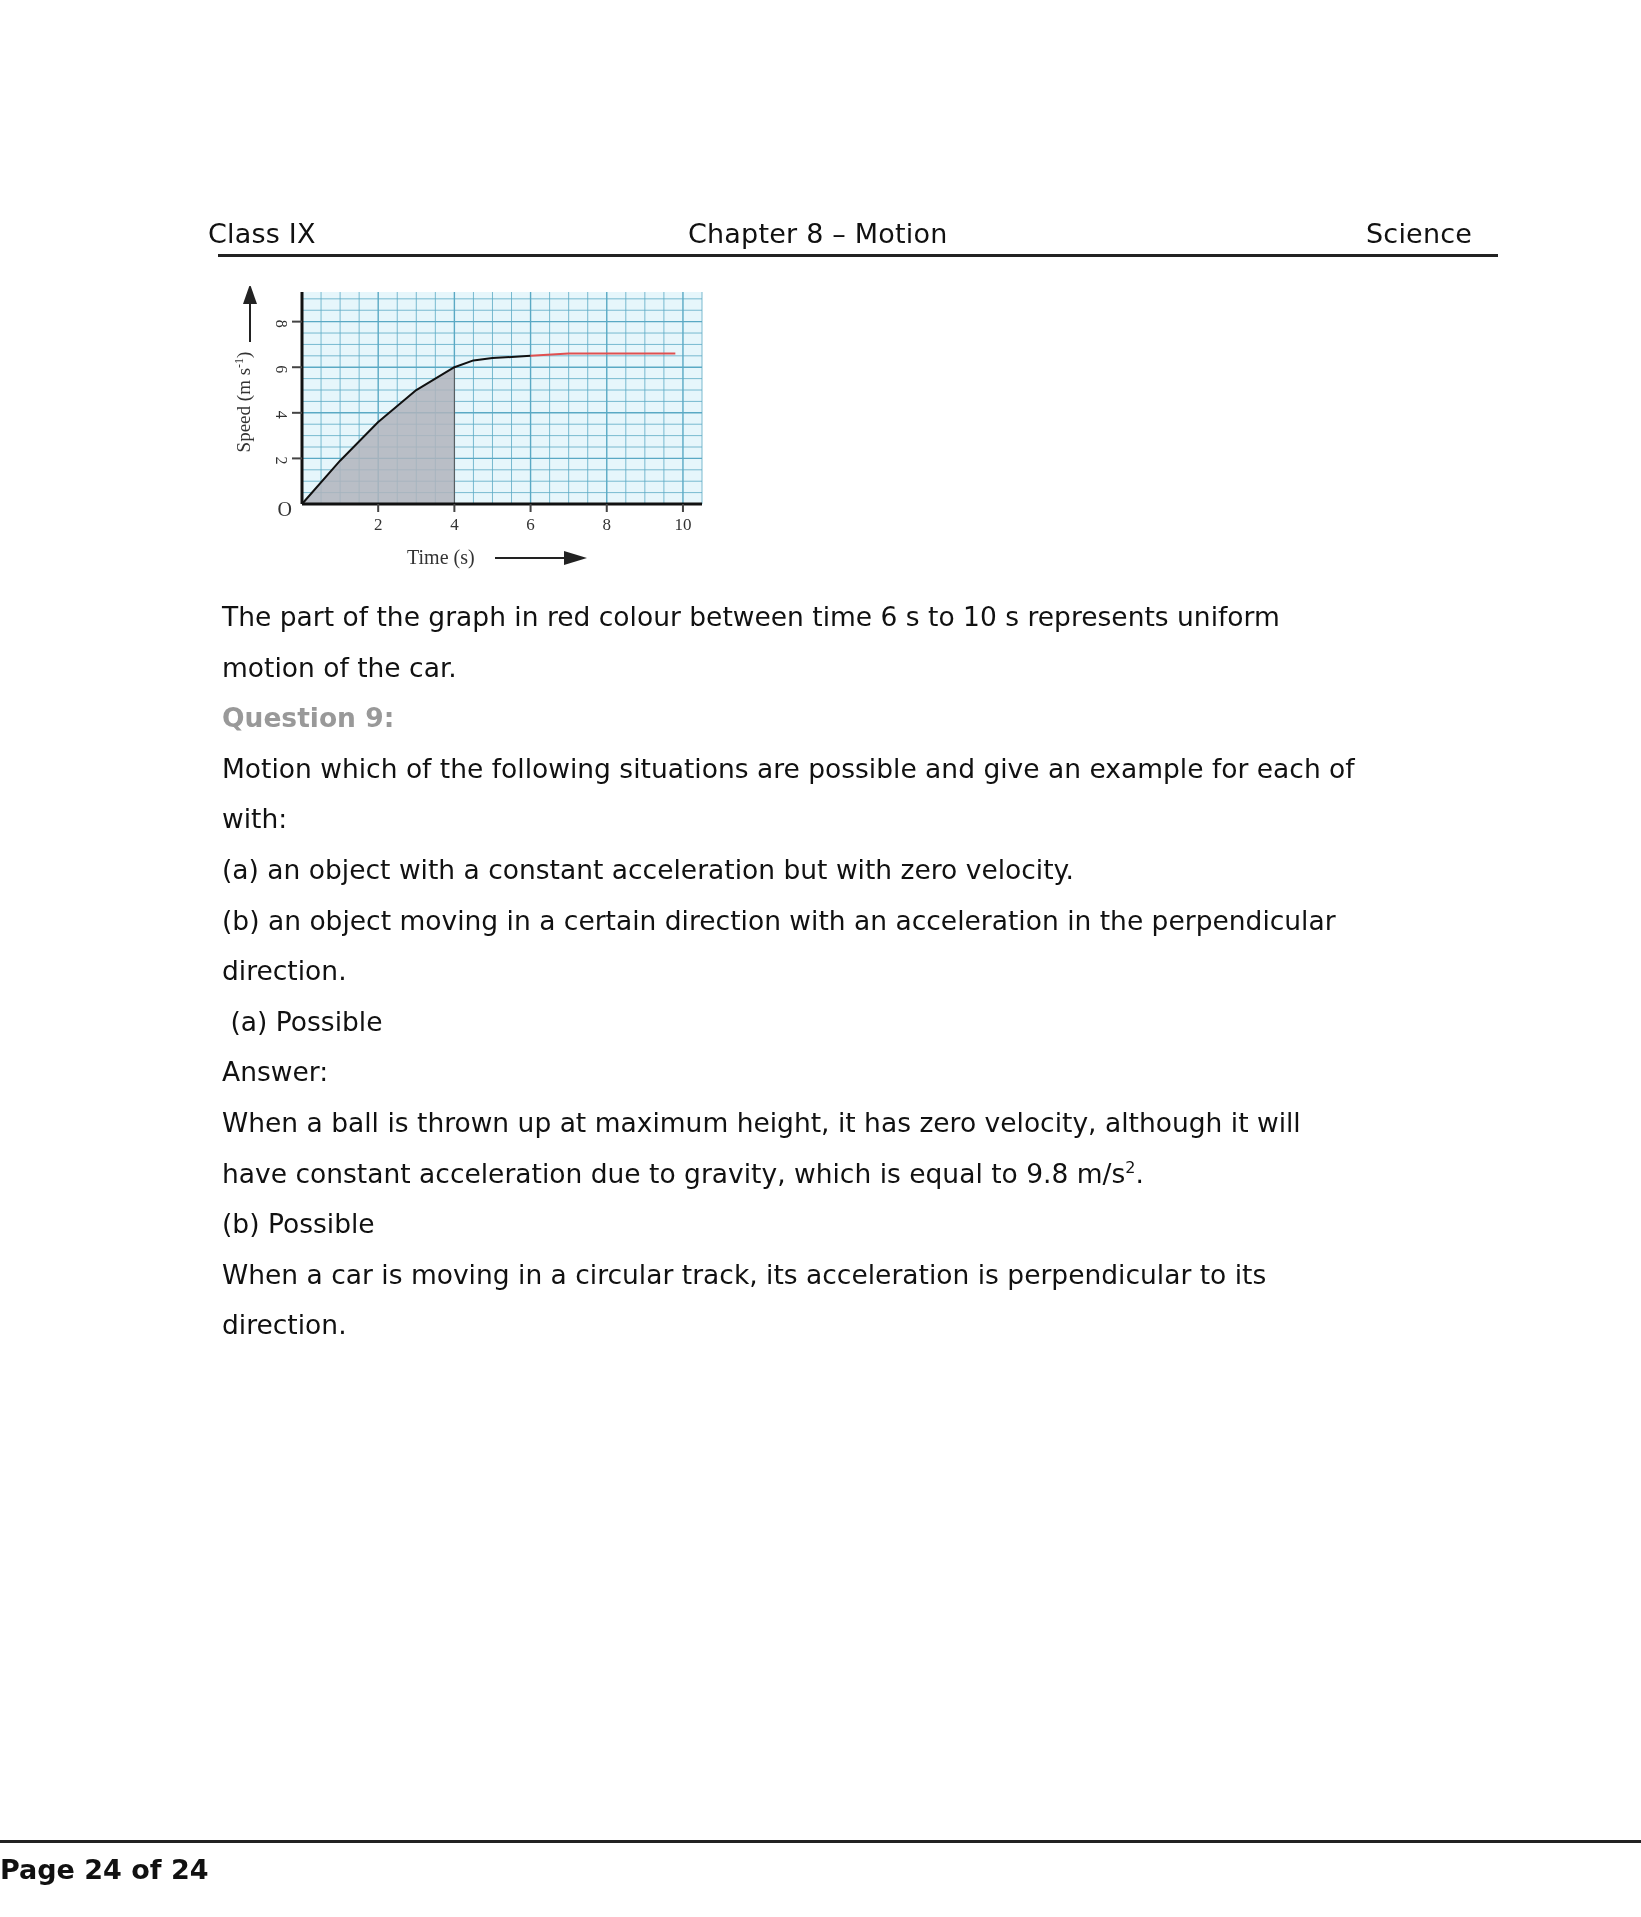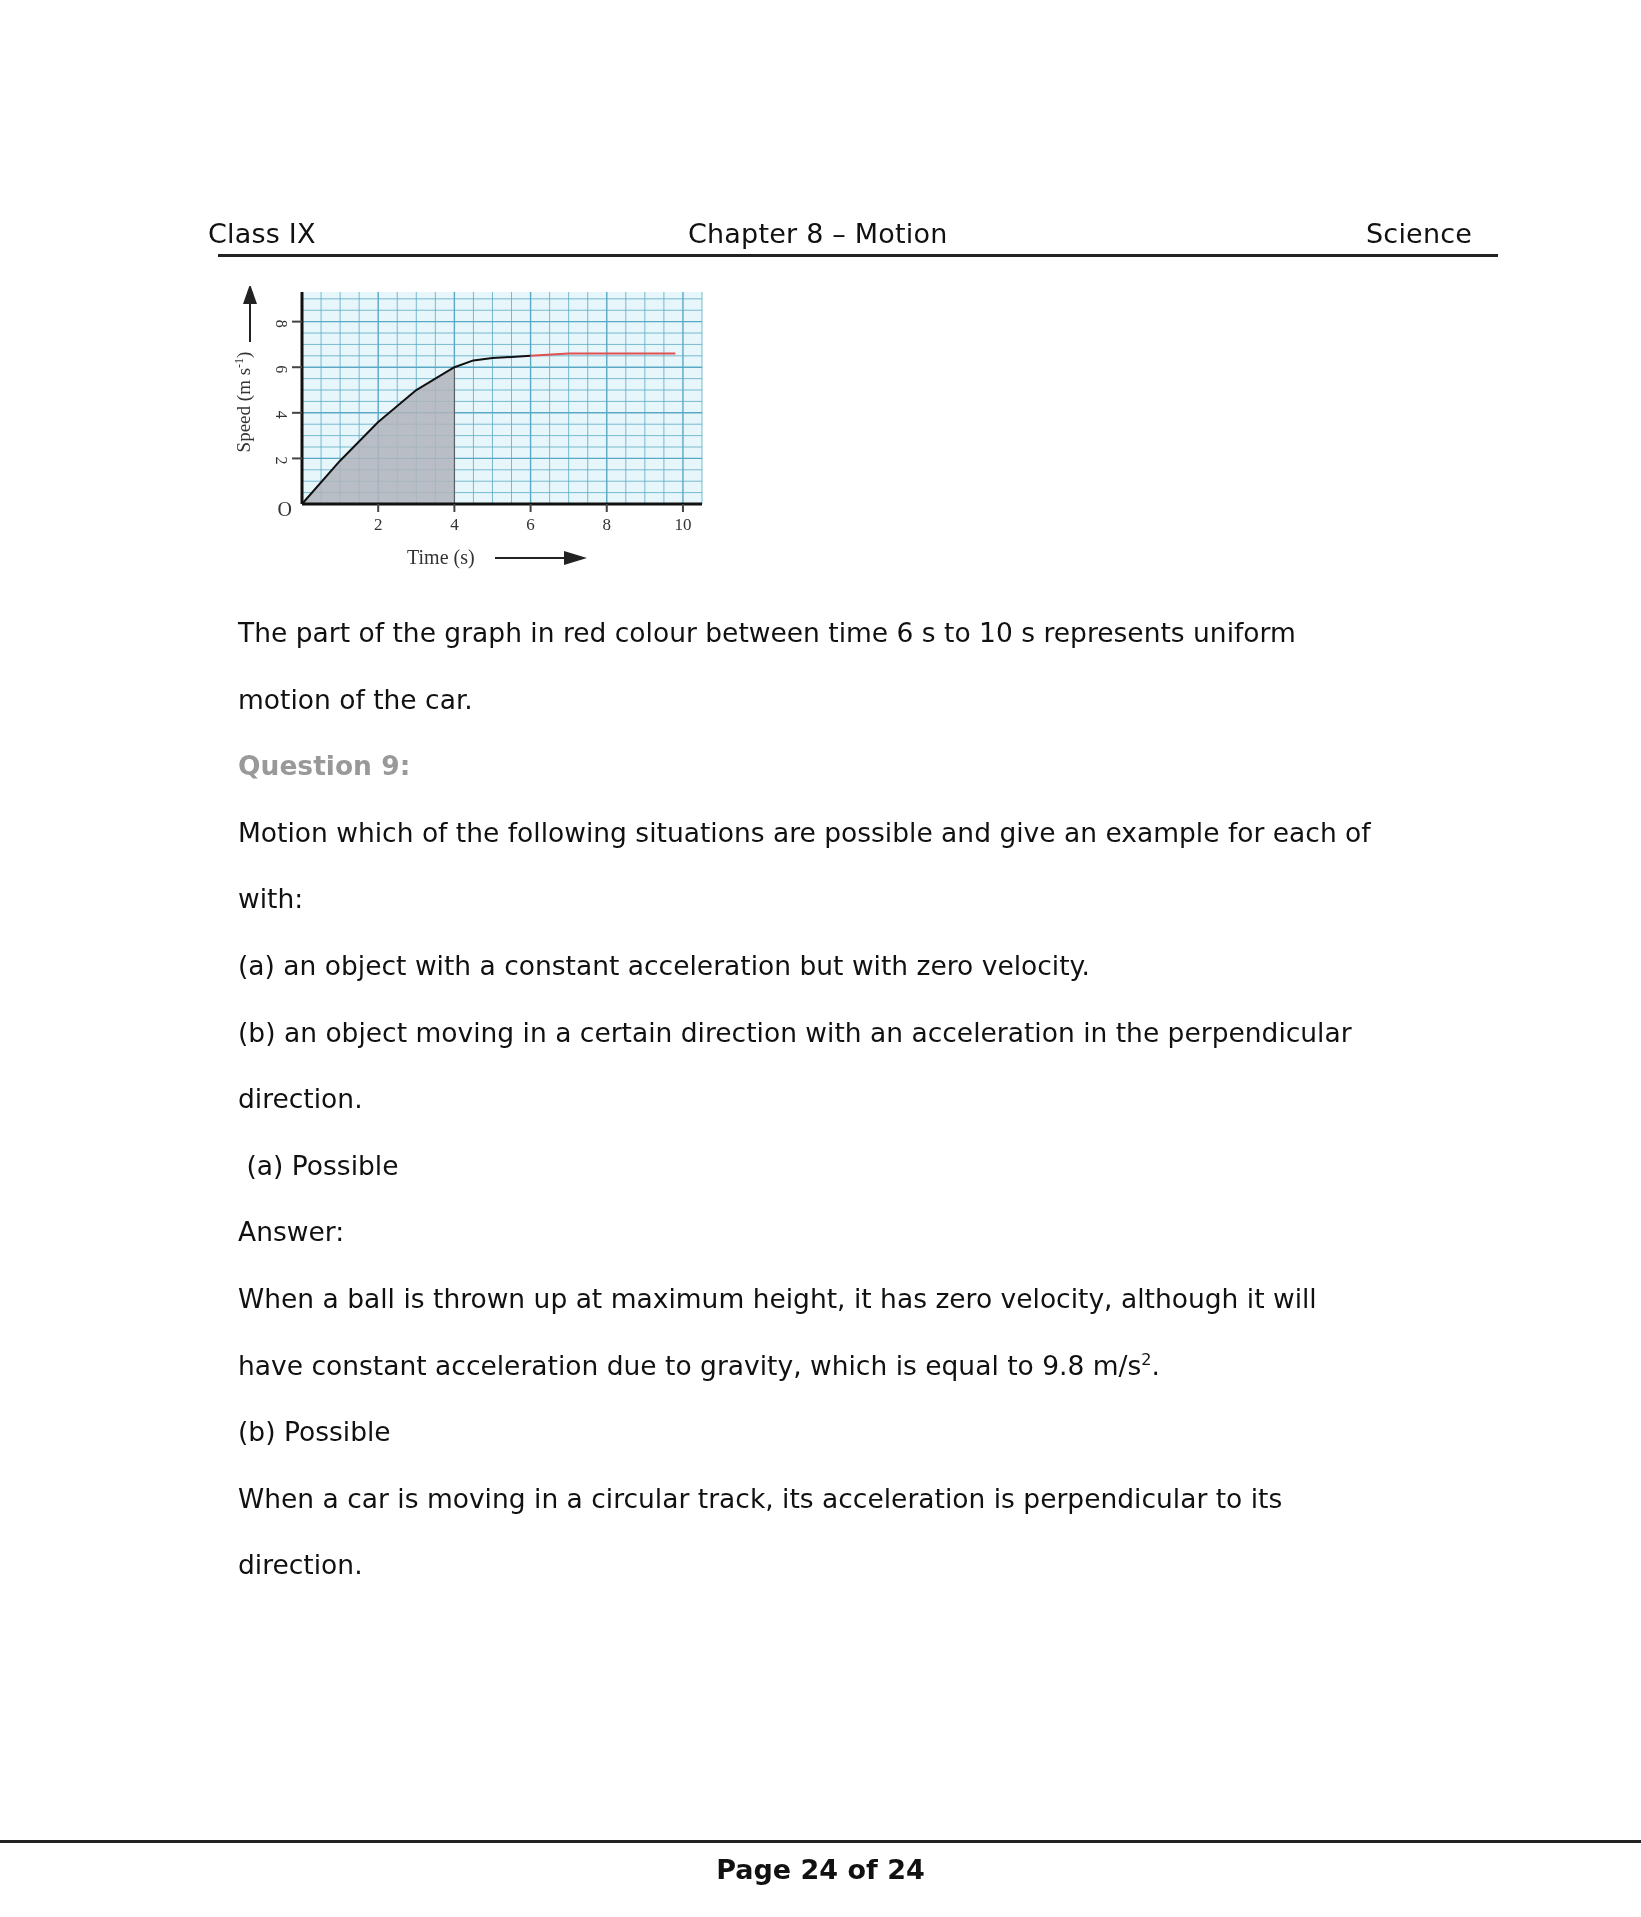--- a/index.html
+++ b/index.html
@@ -2,26 +2,26 @@
 <html><head>
 <meta charset="utf-8">
 <style>
   html, body { margin:0; padding:0; background:#ffffff; }
   body { width:1641px; height:1917px; position:relative; overflow:hidden;
          font-family:"DejaVu Sans", sans-serif; color:#111; }
   .hdr { position:absolute; top:218px; font-size:27px; letter-spacing:0.2px; }
   .hdr-rule { position:absolute; left:218px; width:1280px; top:254px; height:3px; background:#222; }
   .graph { position:absolute; left:228px; top:286px; width:490px; height:300px; }
   .body { position:absolute; left:222px; width:1200px; top:592px; font-size:26.5px; line-height:50.6px; }
-  .body p { margin:16px; }
+  .body p { margin:0; }
   .just { text-align:justify; text-align-last:left; }
   .q { color:#999; font-weight:bold; }
   sup { font-size:16px; line-height:0; }
   .foot-rule { position:absolute; left:0; width:1641px; top:1840px; height:3px; background:#222; }
-  .foot { position:absolute; left:0; width:1641px; top:1854px; text-align:center; font-weight:bold; font-size:27px; }
+  .foot { position:absolute; left:0; width:1641px; top:1854px; font-weight:bold; font-size:27px; }
 </style>
 </head>
 <body>
 
 <div>
   <span class="hdr" style="left:208px">Class IX</span>
   <span class="hdr" style="left:688px">Chapter 8 – Motion</span>
   <span class="hdr" style="left:1366px">Science</span>
   <div class="hdr-rule"></div>
 </div>

